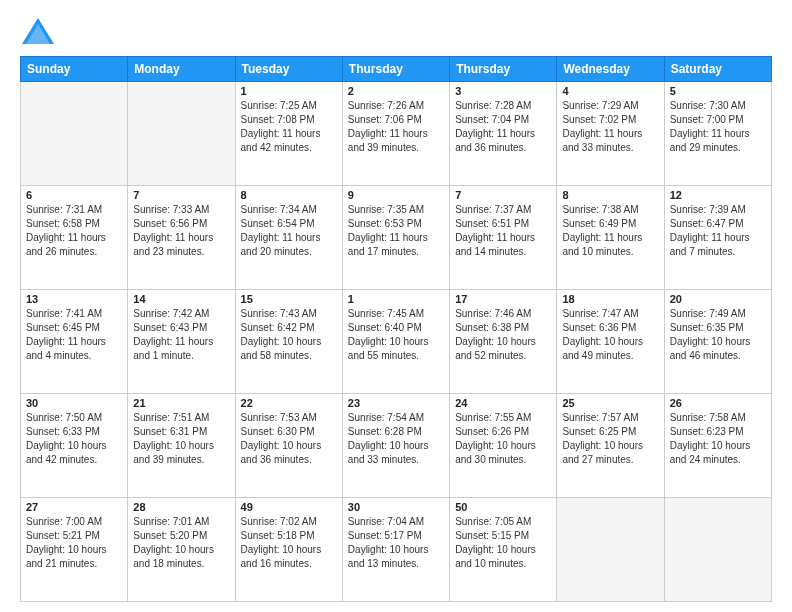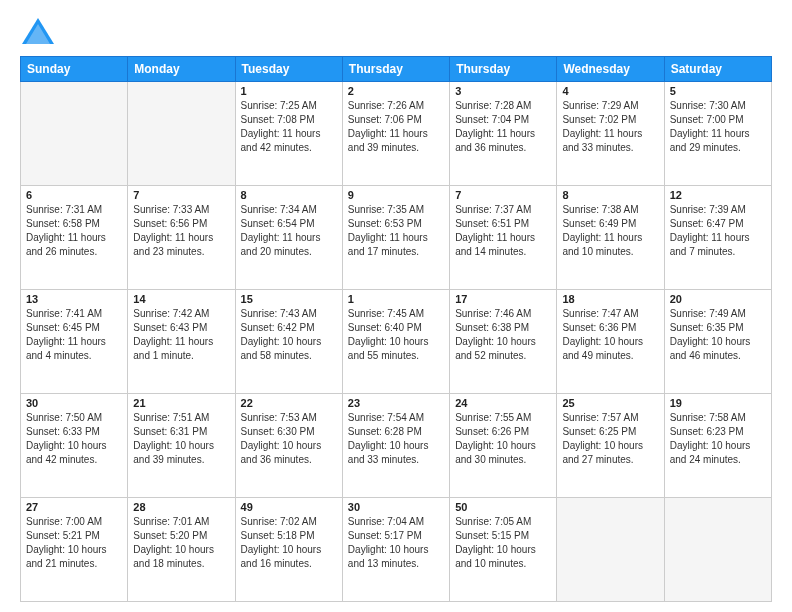--- a/index.html
+++ b/index.html
@@ -328,21 +328,21 @@
       </td>
           <td>
         <span class="day-num">25</span>
         <div class="day-info">
           Sunrise: 7:57 AM<br>
           Sunset: 6:25 PM<br>
           Daylight: 10 hours and 27 minutes.
         </div>
       </td>
           <td>
-        <span class="day-num">19</span>
+        <span class="day-num">26</span>
         <div class="day-info">
           Sunrise: 7:58 AM<br>
           Sunset: 6:23 PM<br>
           Daylight: 10 hours and 24 minutes.
         </div>
       </td>
         </tr>
         <tr>
           <td>
         <span class="day-num">27</span>

